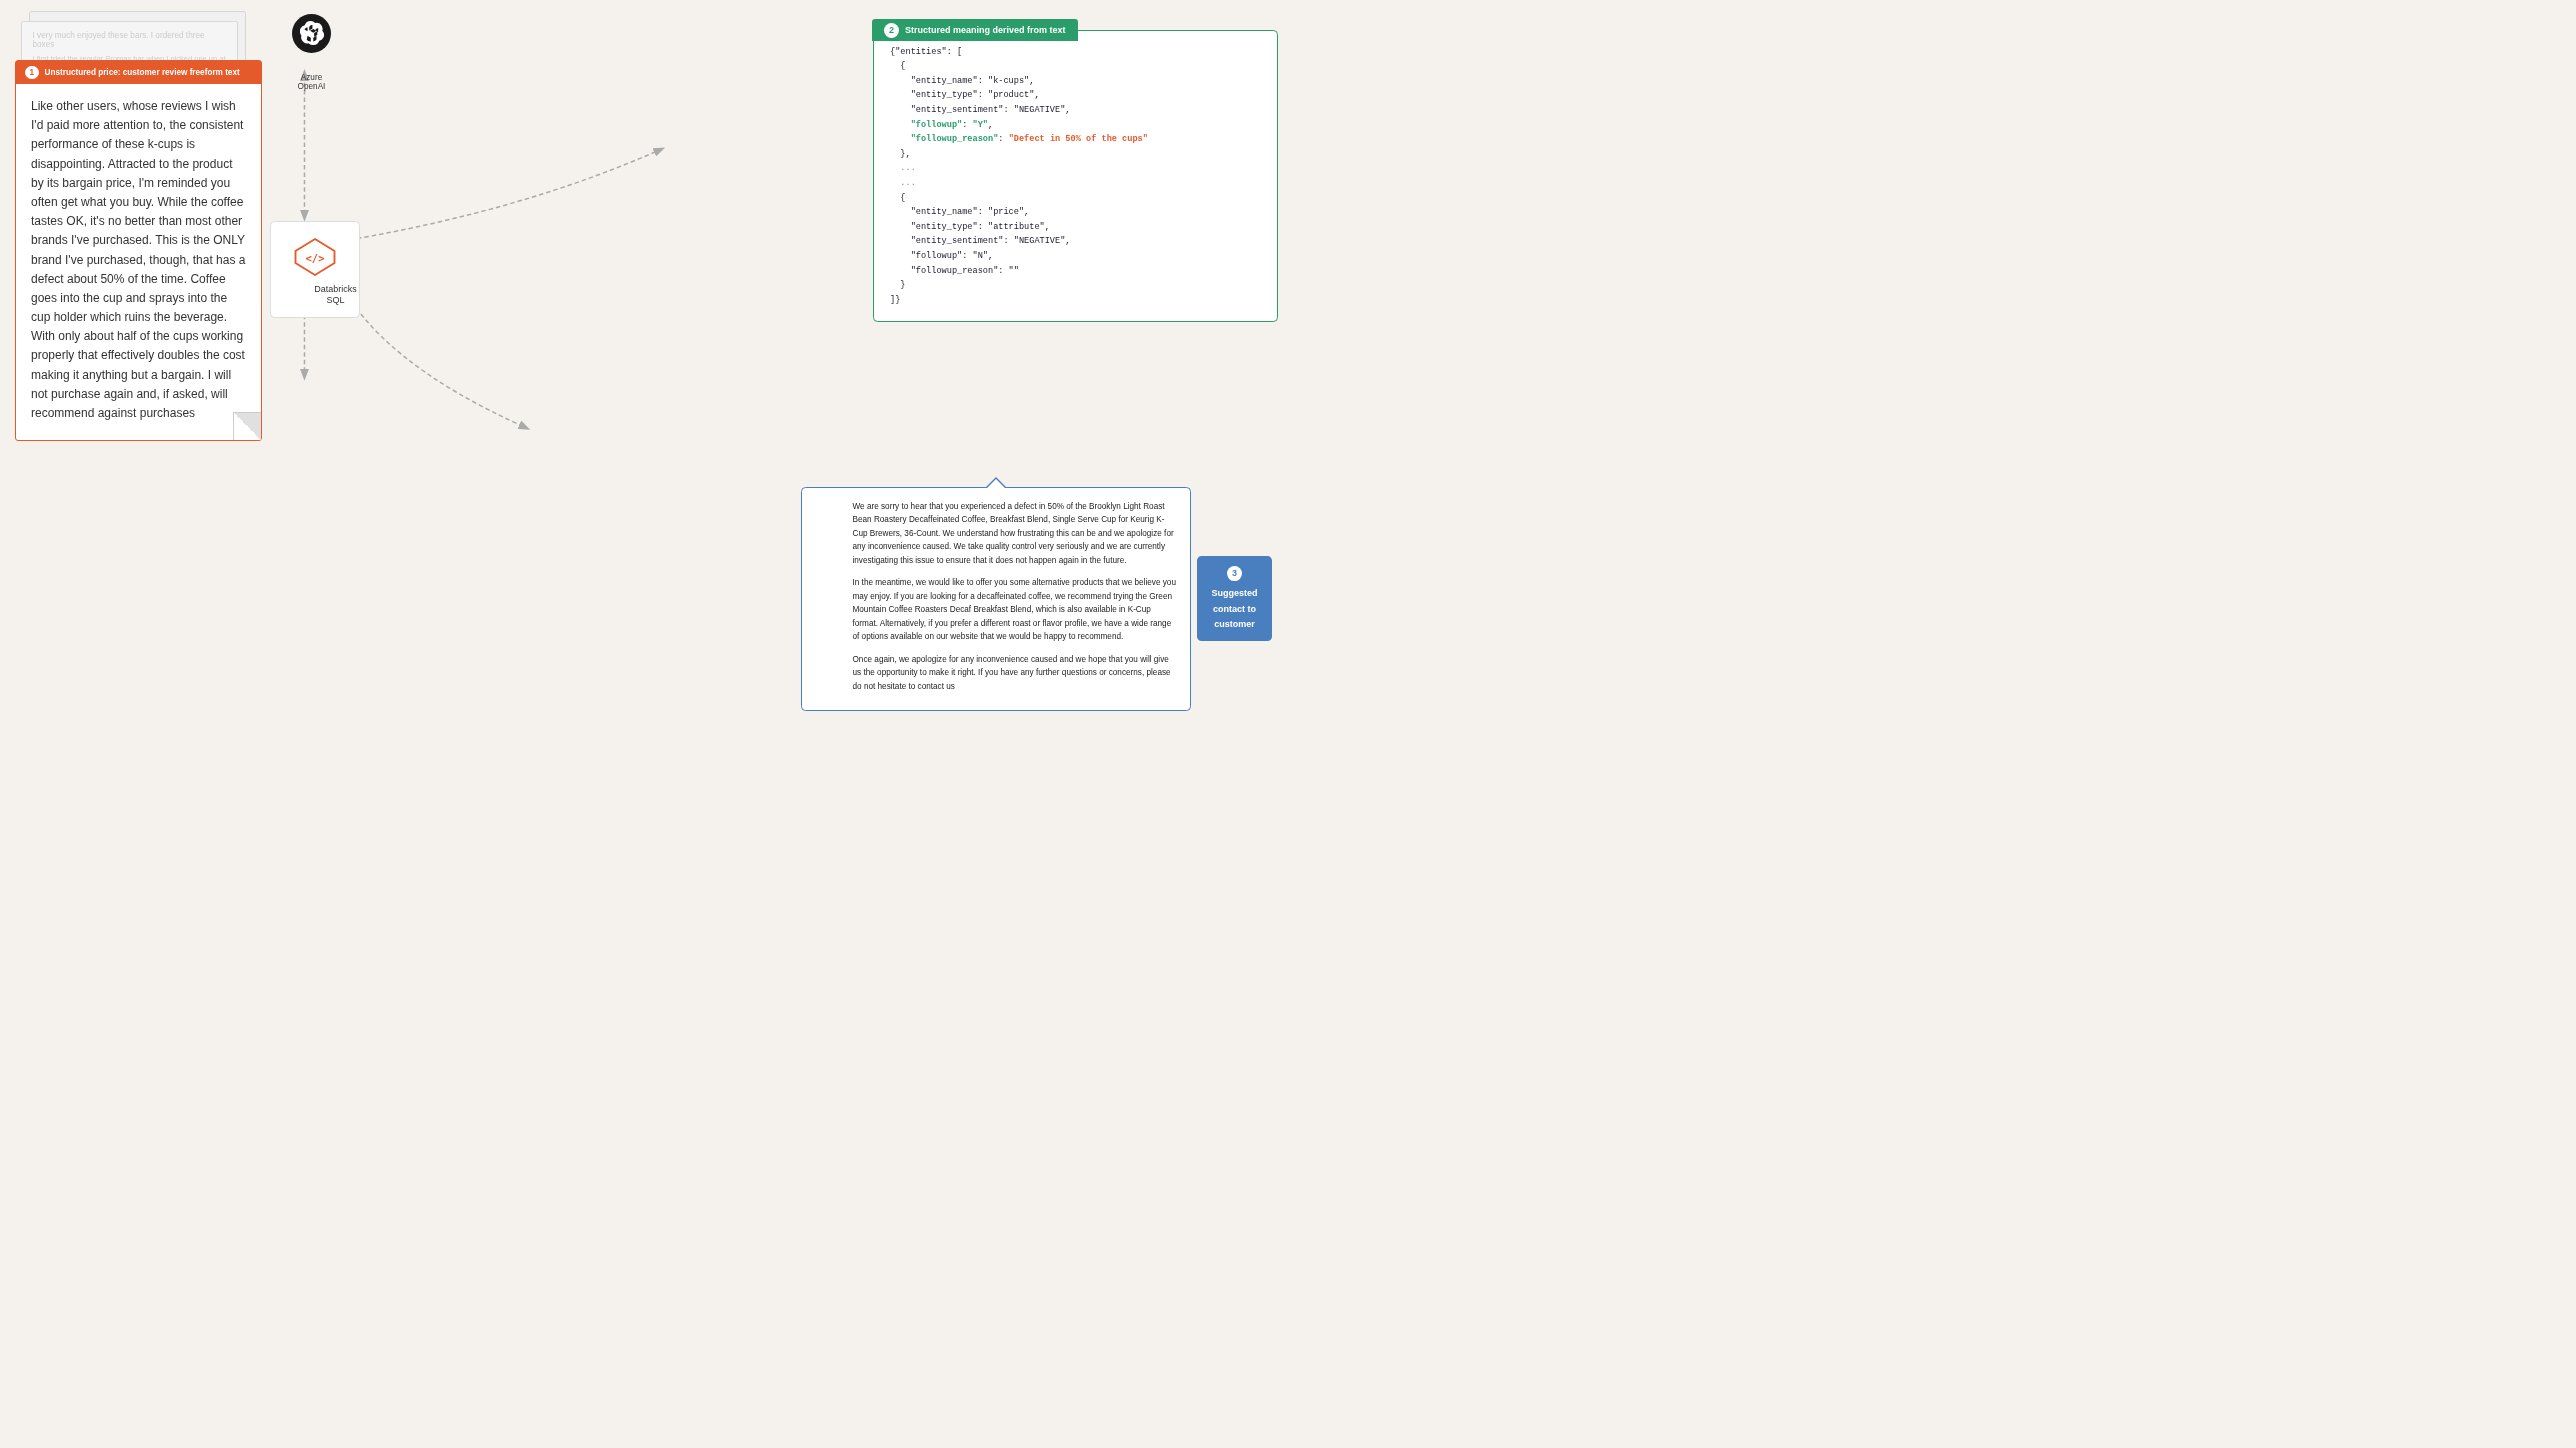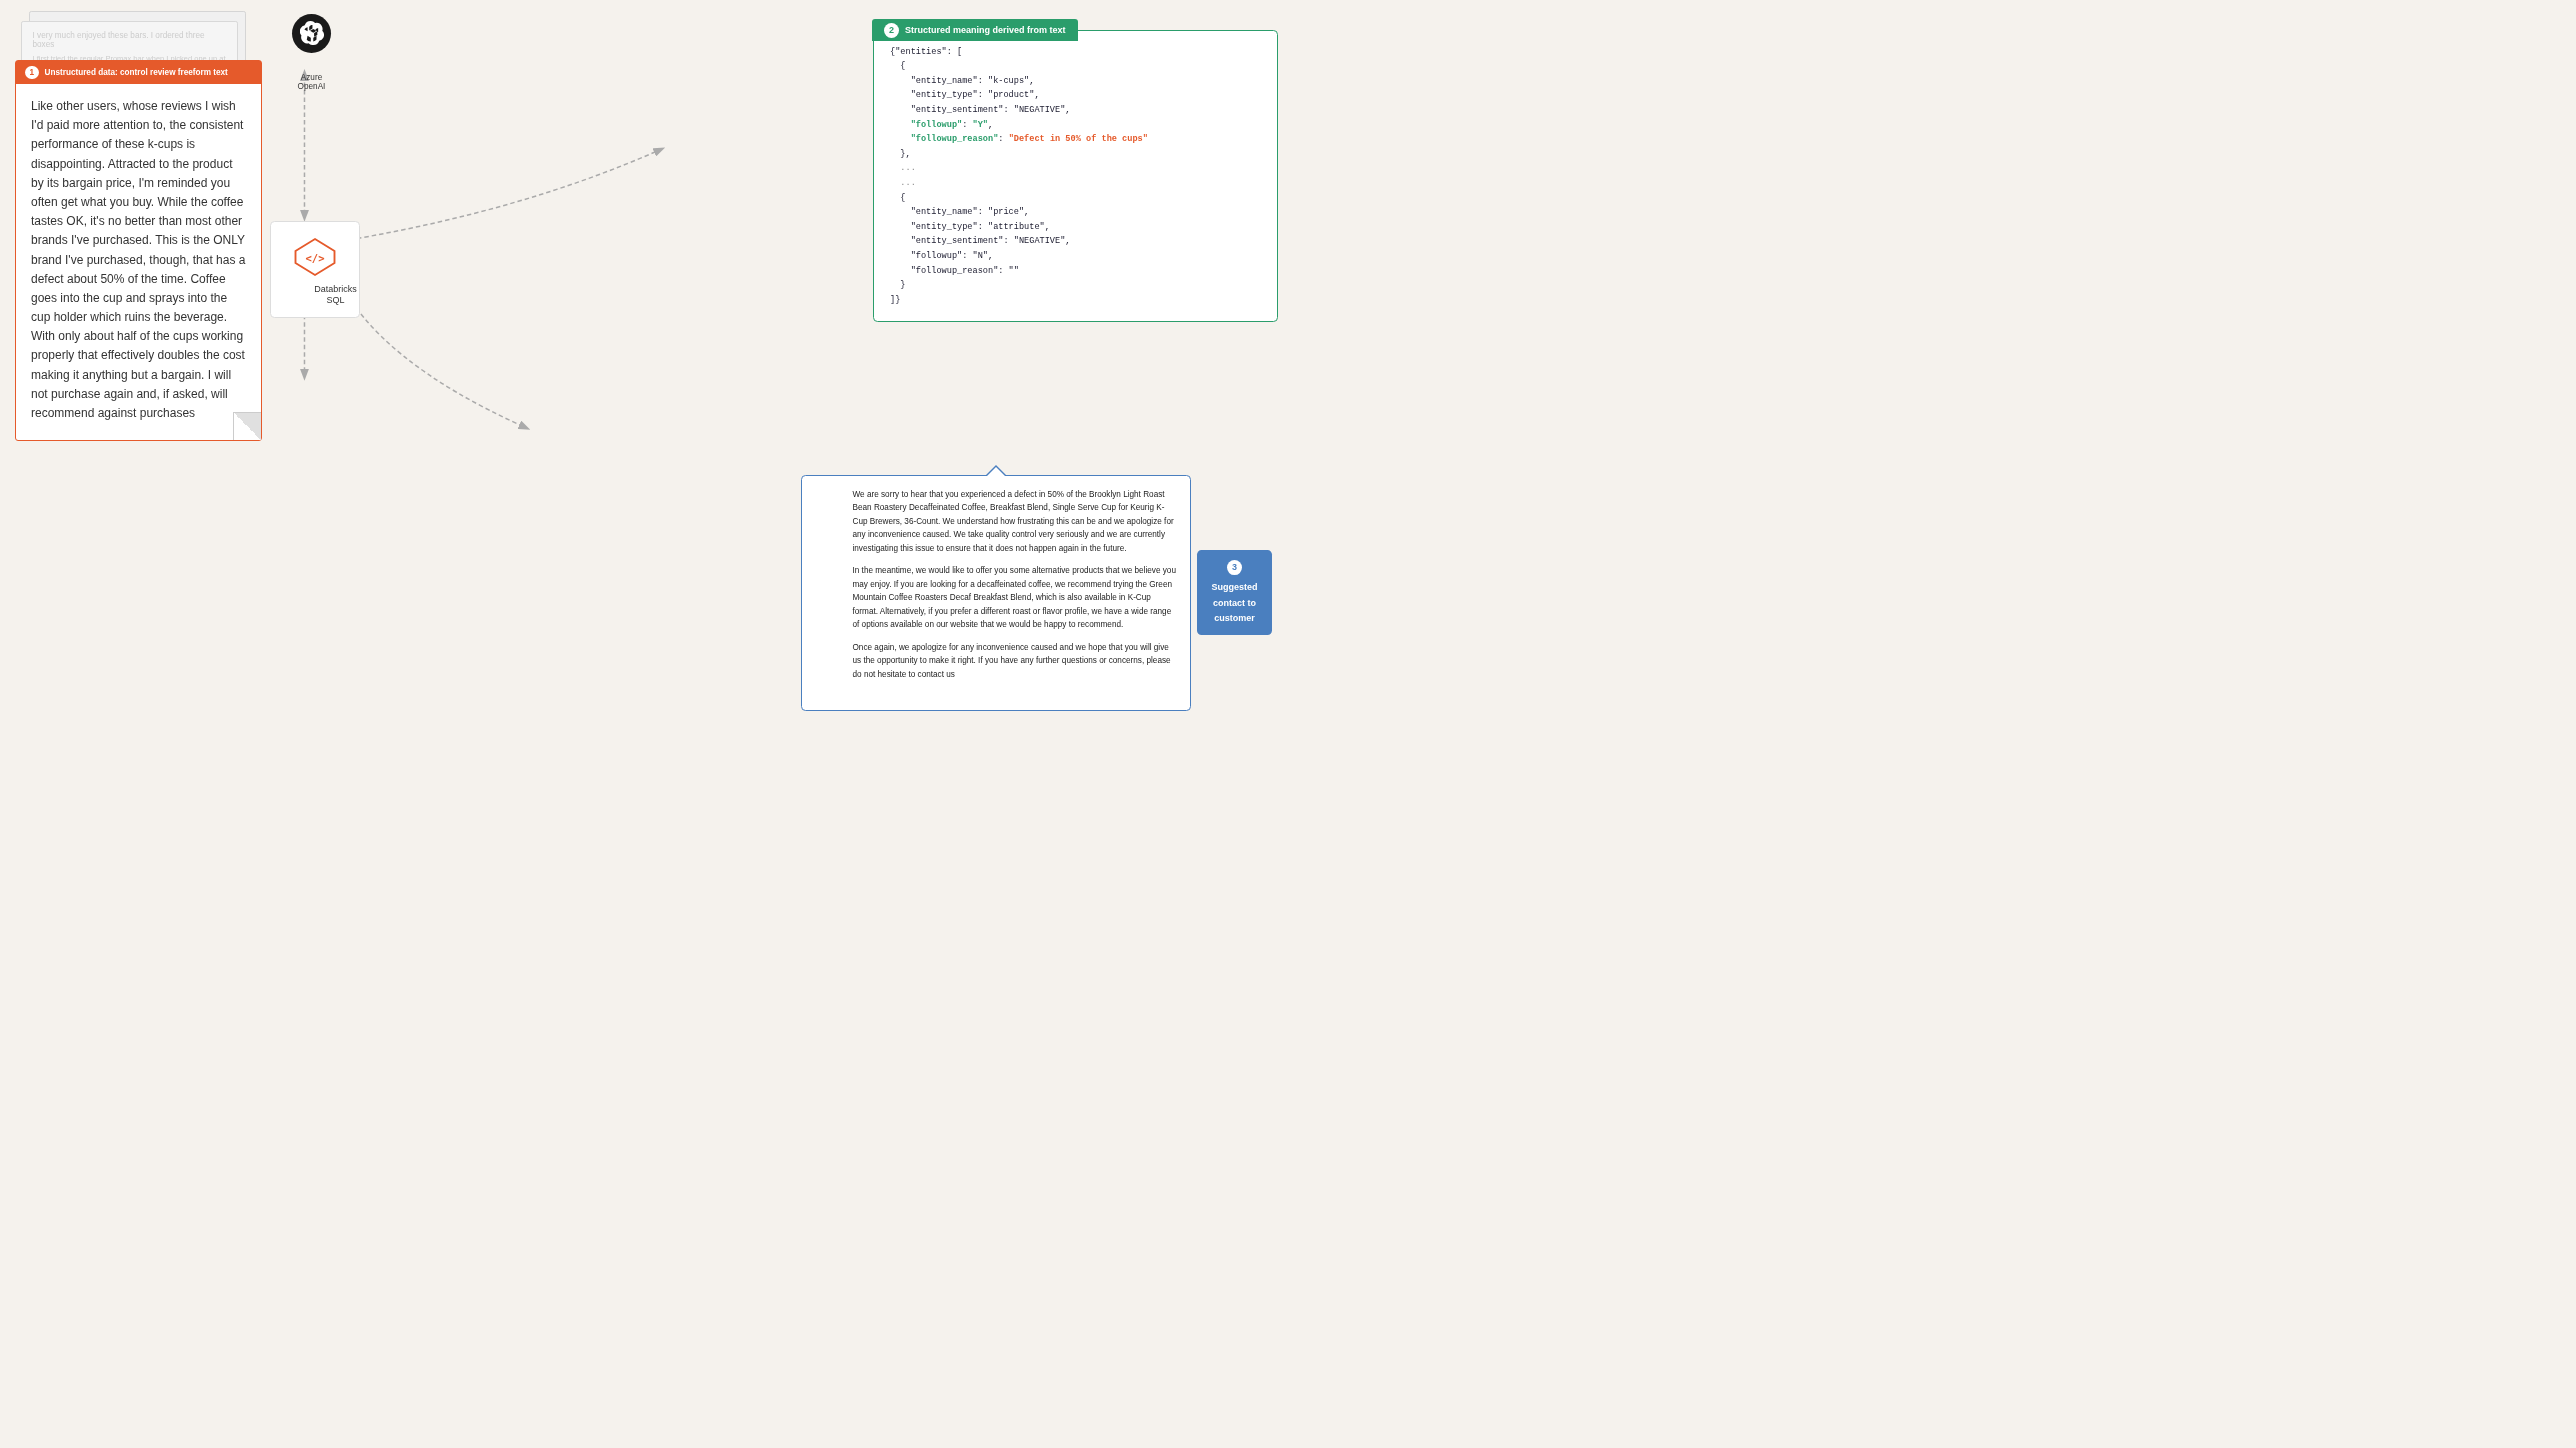--- a/index.html
+++ b/index.html
@@ -198,21 +198,21 @@
       font-size: 8.2px;
       color: #222;
       line-height: 1.65;
     }
 
     .message-content p {
       margin-bottom: 9px;
     }
 
     .message-content p:last-child {
-      margin-bottom: 16px;
+      margin-bottom: 4px;
     }
 
     
     .message-label {
       position: absolute;
       right: -82px;
       top: 50%;
       transform: translateY(-50%);
       width: 75px;
       background: #4a7fbf;
@@ -300,21 +300,21 @@
   <div style="position:absolute; top:21px; left:21px; width:217px; height:54px; background:#f5f5f5; border:0.7px solid #d8d8d8; border-radius:2.2px; padding:9px 10.5px; font-size:8.2px; color:#ccc; z-index:2;">
     <span>I very much enjoyed these bars. I ordered three boxes</span>
     <div style="margin-top:4.5px; font-size:7.5px; color:#ccc;">
       <span>I first tried the regular Promax bar when I picked one up at a Trader Joes. I needed to have som...</span>
     </div>
   </div>
 
   <div class="review-card">
     <div class="review-card-label">
       <span class="label-badge">1</span>
-      <span>Unstructured data: control review freeform text</span>
+      <span>Unstructured price: customer review freeform text</span>
     </div>
     <div class="review-card-body">
       <span>Like other users, whose reviews I wish I'd paid more attention to, the consistent performance of these k-cups is disappointing. Attracted to the product by its bargain price, I'm reminded you often get what you buy. While the coffee tastes OK, it's no better than most other brands I've purchased. This is the ONLY brand I've purchased, though, that has a defect about 50% of the time. Coffee goes into the cup and sprays into the cup holder which ruins the beverage. With only about half of the cups working properly that effectively doubles the cost making it anything but a bargain. I will not purchase again and, if asked, will recommend against purchases</span>
     </div>
   </div>
 
   <div class="azure-openai" style="left: 292px; top: 13.5px; transform: none; position: absolute;">
     <div class="azure-openai-icon">
 
       <svg width="24" height="24" viewBox="0 0 32 32" fill="none" xmlns="http://www.w3.org/2000/svg">

